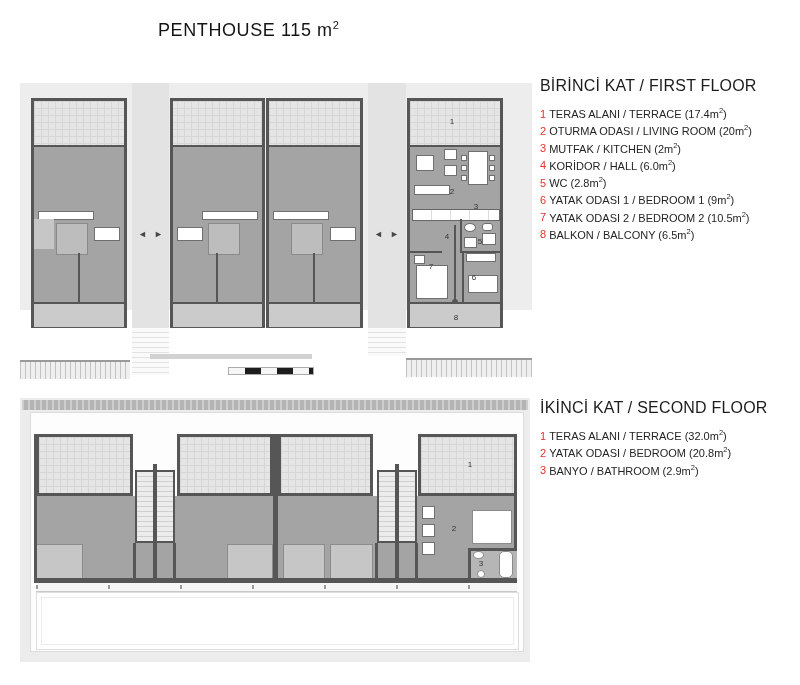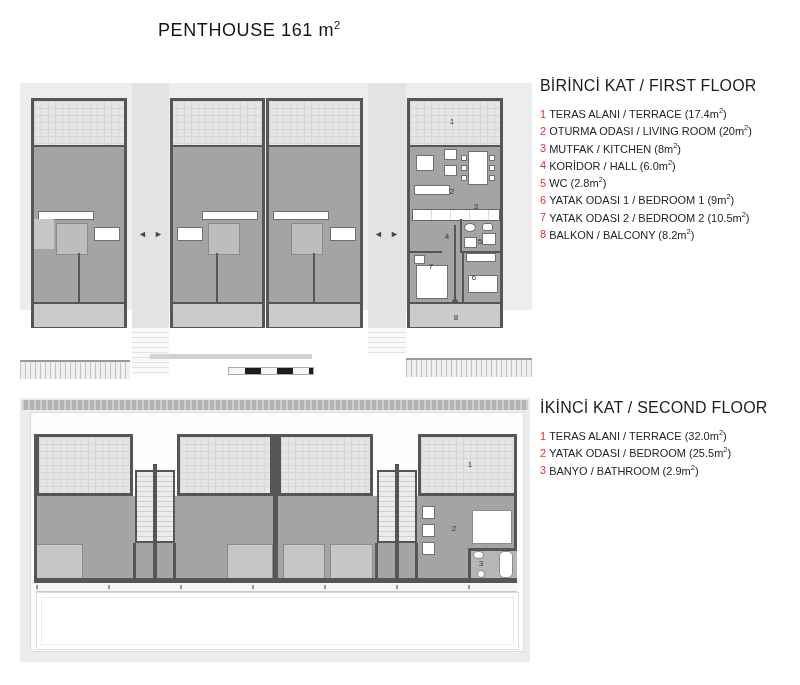--- a/index.html
+++ b/index.html
@@ -48,21 +48,21 @@
   }
   .hatchv{
     background:repeating-linear-gradient(90deg,#c2c2c2 0 1px,#efefef 1px 5px);
     border-top:2px solid #9a9a9a;
   }
   .lightroom{background:#c6c6c6;}
 </style>
 </head>
 <body>
 
-<div id="page-title"><span>PENTHOUSE 161 m</span><sup>2</sup></div>
+<div id="page-title"><span>PENTHOUSE 115 m</span><sup>2</sup></div>
 
 <div class="plan" id="plan1" style="left:20px;top:75px;width:512px;height:315px;">
 
   <div class="abs" style="left:0;top:8px;width:512px;height:227px;background:#ededed;"></div>
   <div class="abs" style="left:112px;top:8px;width:37px;height:245px;background:#e3e3e3;"></div>
   <div class="abs" style="left:348px;top:8px;width:38px;height:245px;background:#e3e3e3;"></div>
 
   <div class="abs stairs1" style="left:112px;top:253px;width:37px;height:47px;"></div>
   <div class="abs stairs1" style="left:348px;top:253px;width:38px;height:28px;"></div>
 
@@ -195,29 +195,29 @@
   <span class="rnum" style="left:444px;top:62px;">1</span>
   <span class="rnum" style="left:428px;top:126px;">2</span>
   <span class="rnum" style="left:455px;top:161px;">3</span>
 </div>
 
 <div class="legend" id="legend1" style="left:540px;top:77px;">
   <div class="legend-heading">BİRİNCİ KAT / FIRST FLOOR</div>
   <div id="legend1-items">
       <div class="legend-item"><span class="lnum">1</span><span>TERAS ALANI / TERRACE (17.4m</span><sup>2</sup><span>)</span></div>
       <div class="legend-item"><span class="lnum">2</span><span>OTURMA ODASI / LIVING ROOM (20m</span><sup>2</sup><span>)</span></div>
-      <div class="legend-item"><span class="lnum">3</span><span>MUTFAK / KITCHEN (8m</span><sup>2</sup><span>)</span></div>
+      <div class="legend-item"><span class="lnum">3</span><span>MUTFAK / KITCHEN (2m</span><sup>2</sup><span>)</span></div>
       <div class="legend-item"><span class="lnum">4</span><span>KORİDOR / HALL (6.0m</span><sup>2</sup><span>)</span></div>
       <div class="legend-item"><span class="lnum">5</span><span>WC (2.8m</span><sup>2</sup><span>)</span></div>
       <div class="legend-item"><span class="lnum">6</span><span>YATAK ODASI 1 / BEDROOM 1 (9m</span><sup>2</sup><span>)</span></div>
       <div class="legend-item"><span class="lnum">7</span><span>YATAK ODASI 2 / BEDROOM 2 (10.5m</span><sup>2</sup><span>)</span></div>
-      <div class="legend-item"><span class="lnum">8</span><span>BALKON / BALCONY (8.2m</span><sup>2</sup><span>)</span></div>
+      <div class="legend-item"><span class="lnum">8</span><span>BALKON / BALCONY (6.5m</span><sup>2</sup><span>)</span></div>
     </div>
 </div>
 
 <div class="legend" id="legend2" style="left:540px;top:399px;">
   <div class="legend-heading">İKİNCİ KAT / SECOND FLOOR</div>
   <div id="legend2-items">
       <div class="legend-item"><span class="lnum">1</span><span>TERAS ALANI / TERRACE (32.0m</span><sup>2</sup><span>)</span></div>
-      <div class="legend-item"><span class="lnum">2</span><span>YATAK ODASI / BEDROOM (25.5m</span><sup>2</sup><span>)</span></div>
+      <div class="legend-item"><span class="lnum">2</span><span>YATAK ODASI / BEDROOM (20.8m</span><sup>2</sup><span>)</span></div>
       <div class="legend-item"><span class="lnum">3</span><span>BANYO / BATHROOM (2.9m</span><sup>2</sup><span>)</span></div>
     </div>
 </div>
 
 </body></html>

